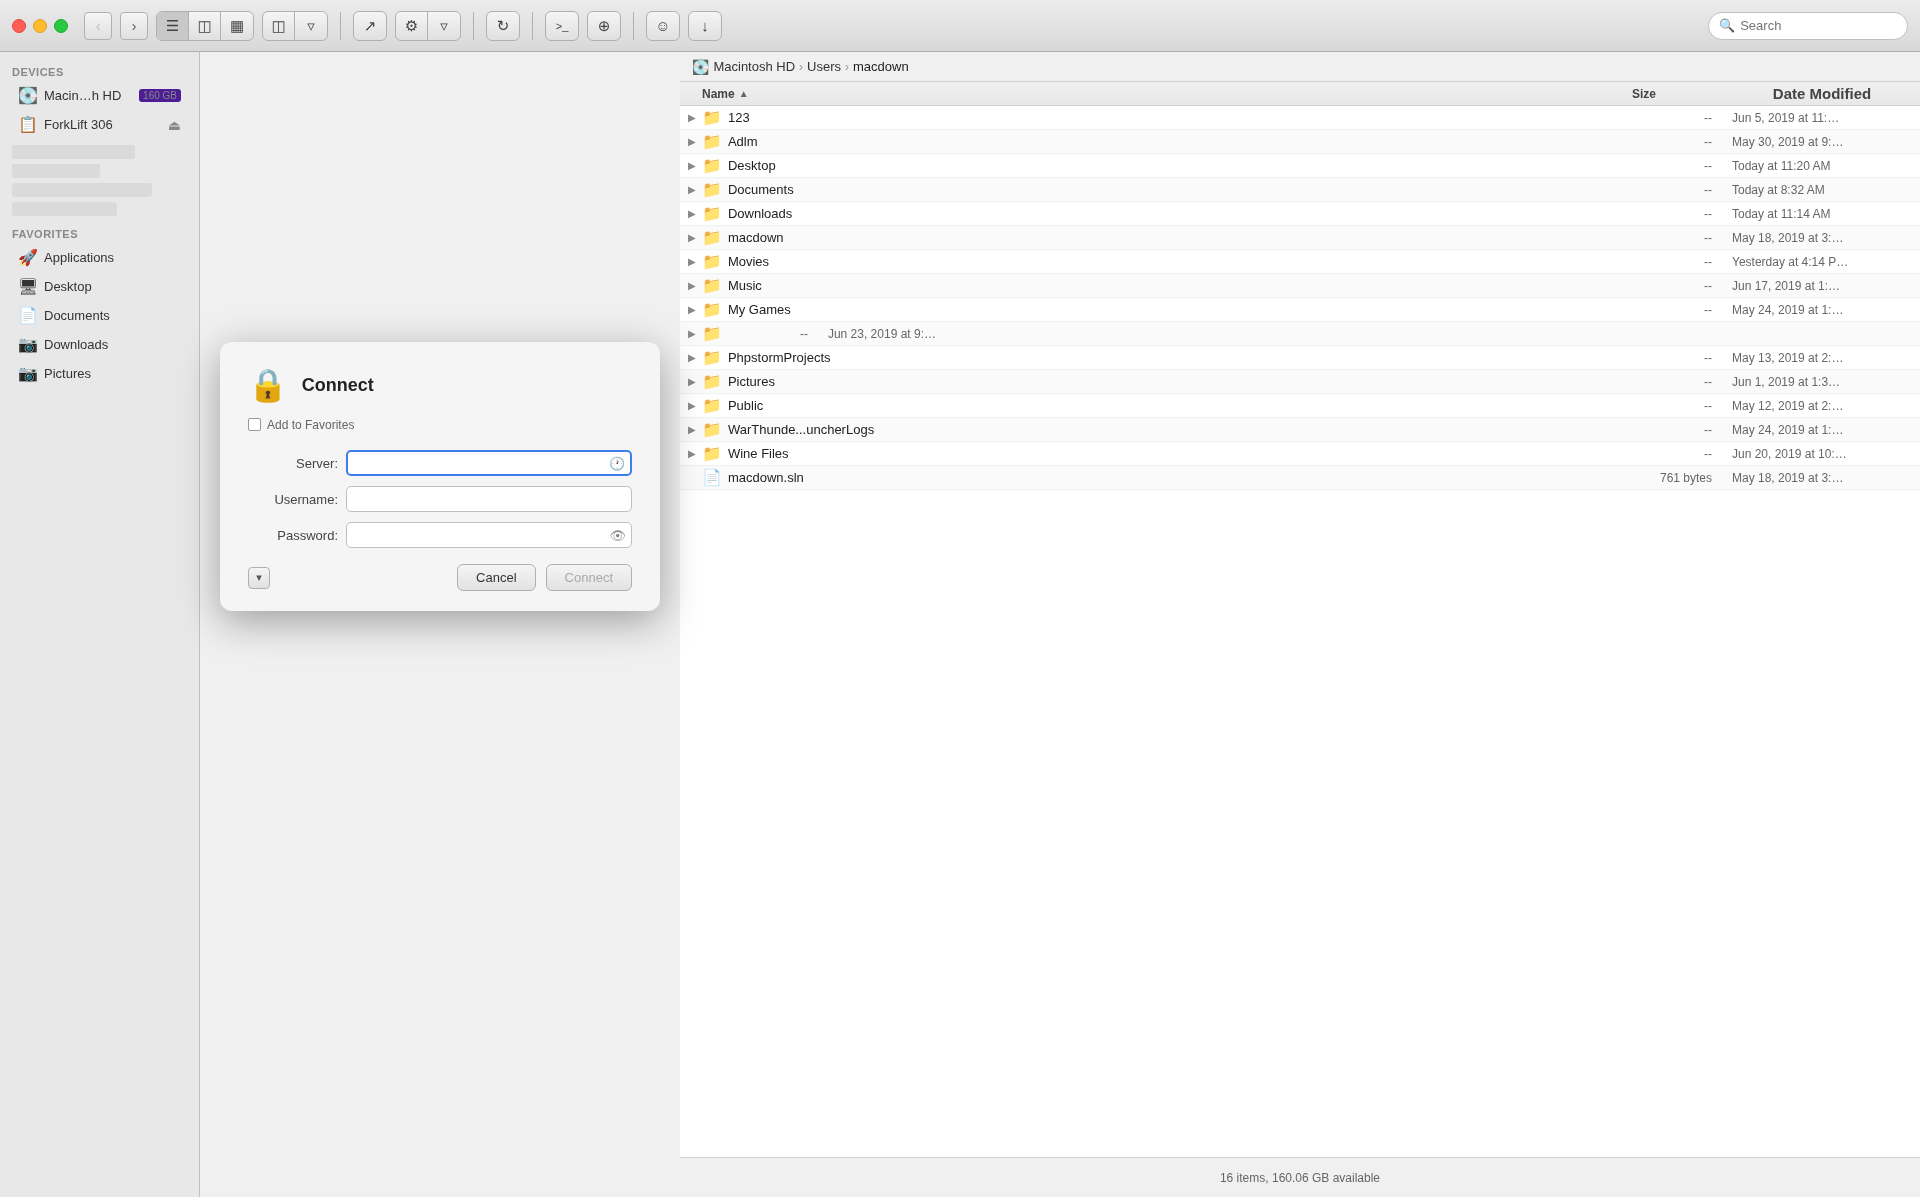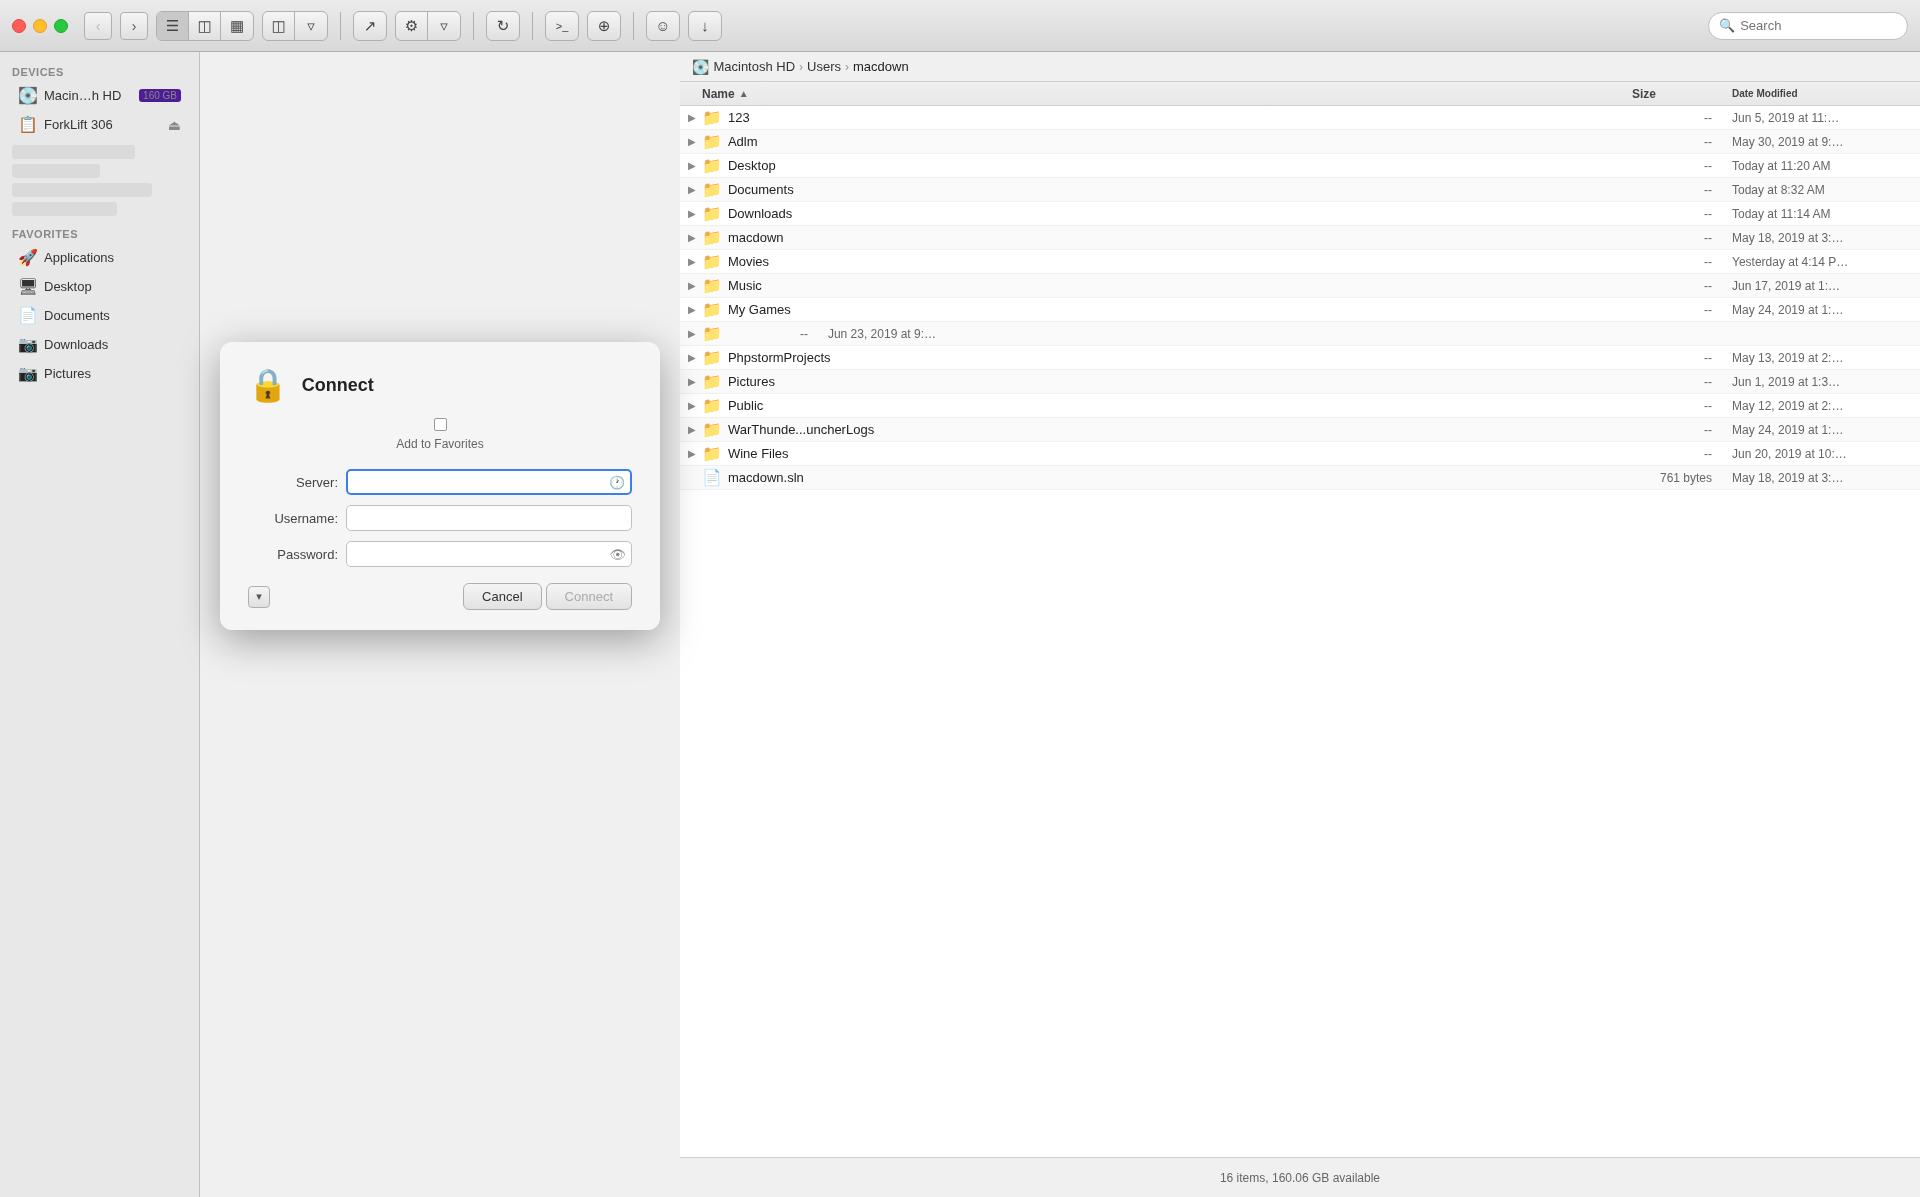--- a/index.html
+++ b/index.html
@@ -193,26 +193,24 @@
     .connect-header {
       display: flex;
       align-items: center;
       gap: 14px;
       margin-bottom: 14px;
     }
     .lock-icon { font-size: 32px; color: #555; }
     .connect-title { font-size: 18px; font-weight: 600; color: #222; }
     .connect-subtitle {
       display: flex;
-      align-items: center;
       gap: 6px;
       font-size: 12px;
       color: #666;
       margin-bottom: 18px;
-      flex-direction: column;
     }
     .connect-checkbox {
       width: 13px;
       height: 13px;
       border: 1px solid #999;
       border-radius: 2px;
       background: white;
     }
 
     .form-row {
@@ -308,21 +306,21 @@
       background: linear-gradient(180deg, #f5f5f5, #e0e0e0);
       display: flex;
       align-items: center;
       justify-content: center;
       cursor: pointer;
       font-size: 11px;
       color: #555;
     }
     .dialog-actions {
       display: flex;
-      gap: 4px;
+      gap: 10px;
       margin-left: auto;
     }
     .btn-cancel {
       padding: 5px 18px;
       border: 1px solid #b0b0b0;
       border-radius: 6px;
       background: linear-gradient(180deg, #f5f5f5, #e2e2e2);
       font-size: 13px;
       cursor: pointer;
       color: #333;
@@ -371,21 +369,21 @@
     .file-list-header {
       display: flex;
       align-items: center;
       height: 24px;
       background: linear-gradient(180deg, #f0f0f0, #e8e8e8);
       border-bottom: 1px solid #d0d0d0;
       padding: 0 8px;
     }
     .col-name { flex: 1; display: flex; align-items: center; gap: 4px; font-size: 12px; color: #444; font-weight: 600; }
     .col-size { width: 100px; font-size: 12px; color: #444; font-weight: 600; }
-    .col-date { width: 180px; font-size: 10px; color: #444; font-weight: 600; }
+    .col-date { width: 180px; font-size: 15px; color: #444; font-weight: 600; text-align: center; }
     .sort-icon { font-size: 10px; color: #666; }
 
     .file-list {
       flex: 1;
       overflow-y: auto;
     }
     .file-row {
       display: flex;
       align-items: center;
       height: 24px;

